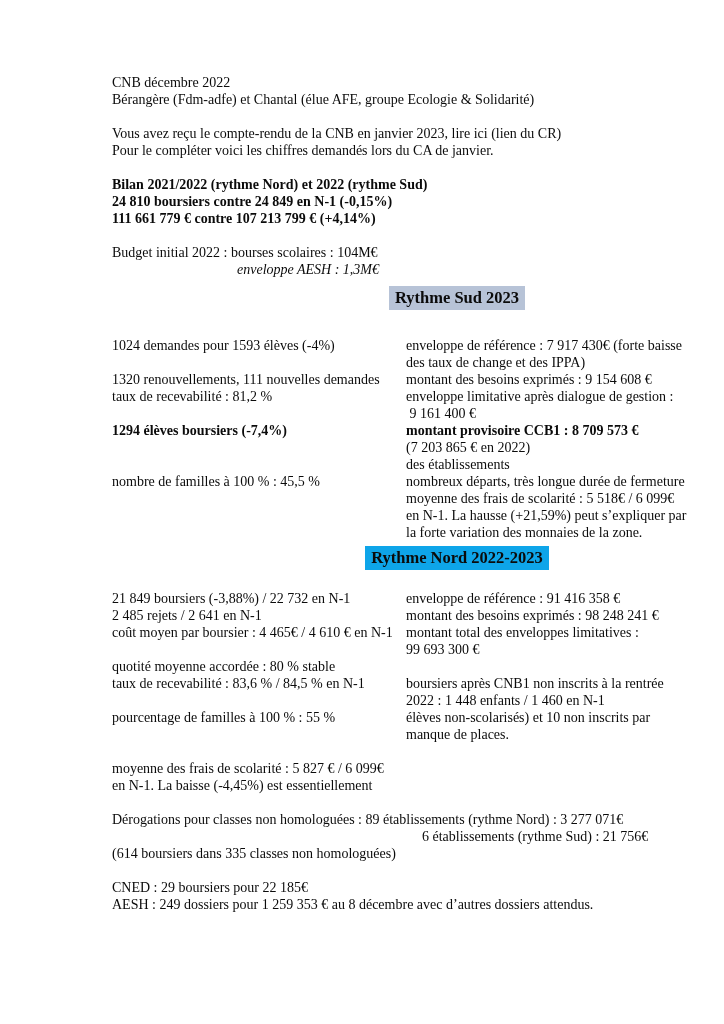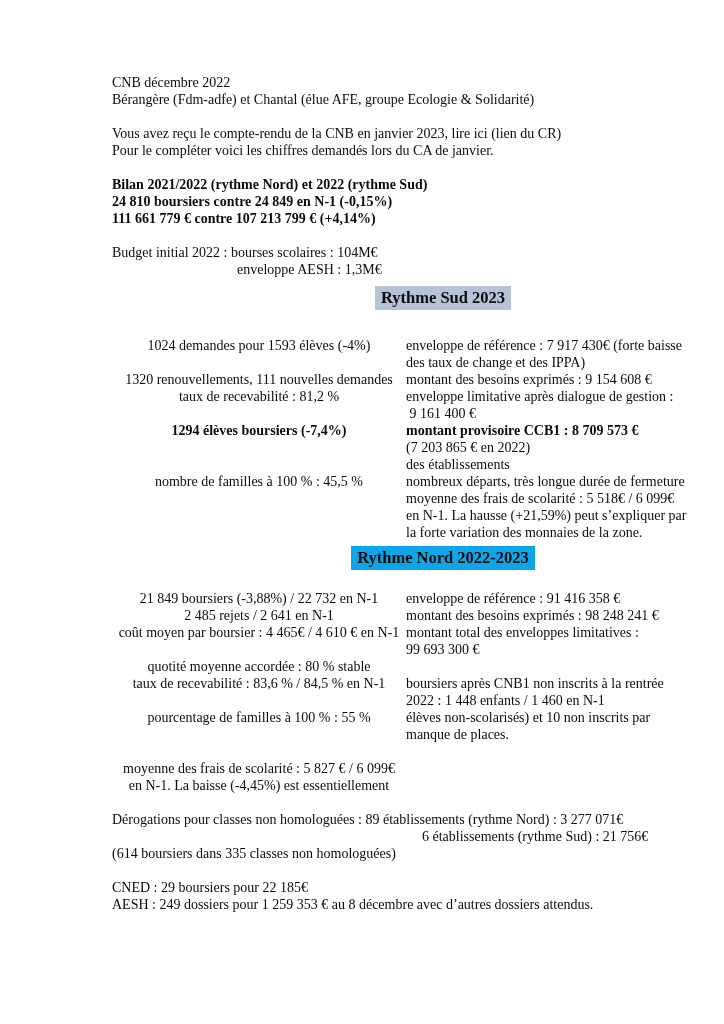--- a/index.html
+++ b/index.html
@@ -19,40 +19,40 @@
   .content {
     padding: 74px 56px 0 68px;
     font-size: 14px;
   }
   .line {
     height: 17px;
     line-height: 17px;
     white-space: pre;
   }
   .b { font-weight: bold; }
-  .indent-budget { padding-left: 125px; }
+  .indent-budget { padding-left: 125px; font-style: italic; }
   .indent-derog { padding-left: 310px; }
   .heading-row {
     text-align: center;
     height: 24px;
   }
   .heading-row.sud { margin-top: 8px; margin-bottom: 27px; }
   .heading-row.nord { margin-top: 5px; margin-bottom: 20px; }
   .section-heading {
     display: inline-block;
     position: relative;
-    left: 31px;
+    left: 45px;
     font-weight: bold;
     font-size: 16.5px;
     line-height: 24px;
     padding: 0 6px;
     background: #b7c3d7; 
   }
   .cols { display: flex; }
-  .col-l { width: 294px; flex: 0 0 294px; text-align: center; }
+  .col-l { width: 294px; flex: 0 0 294px; }
   .col-r { flex: 1; min-width: 0; font-family: Liberation Serif, serif; }
   .bottom-block { margin-top: 17px; }
 </style>
 </head>
 <body style="color: rgb(11, 11, 11);">
 
 <div class="page" style="background: rgb(255, 255, 255);">
   <div class="content">
 
     <div class="line">CNB décembre 2022</div>

